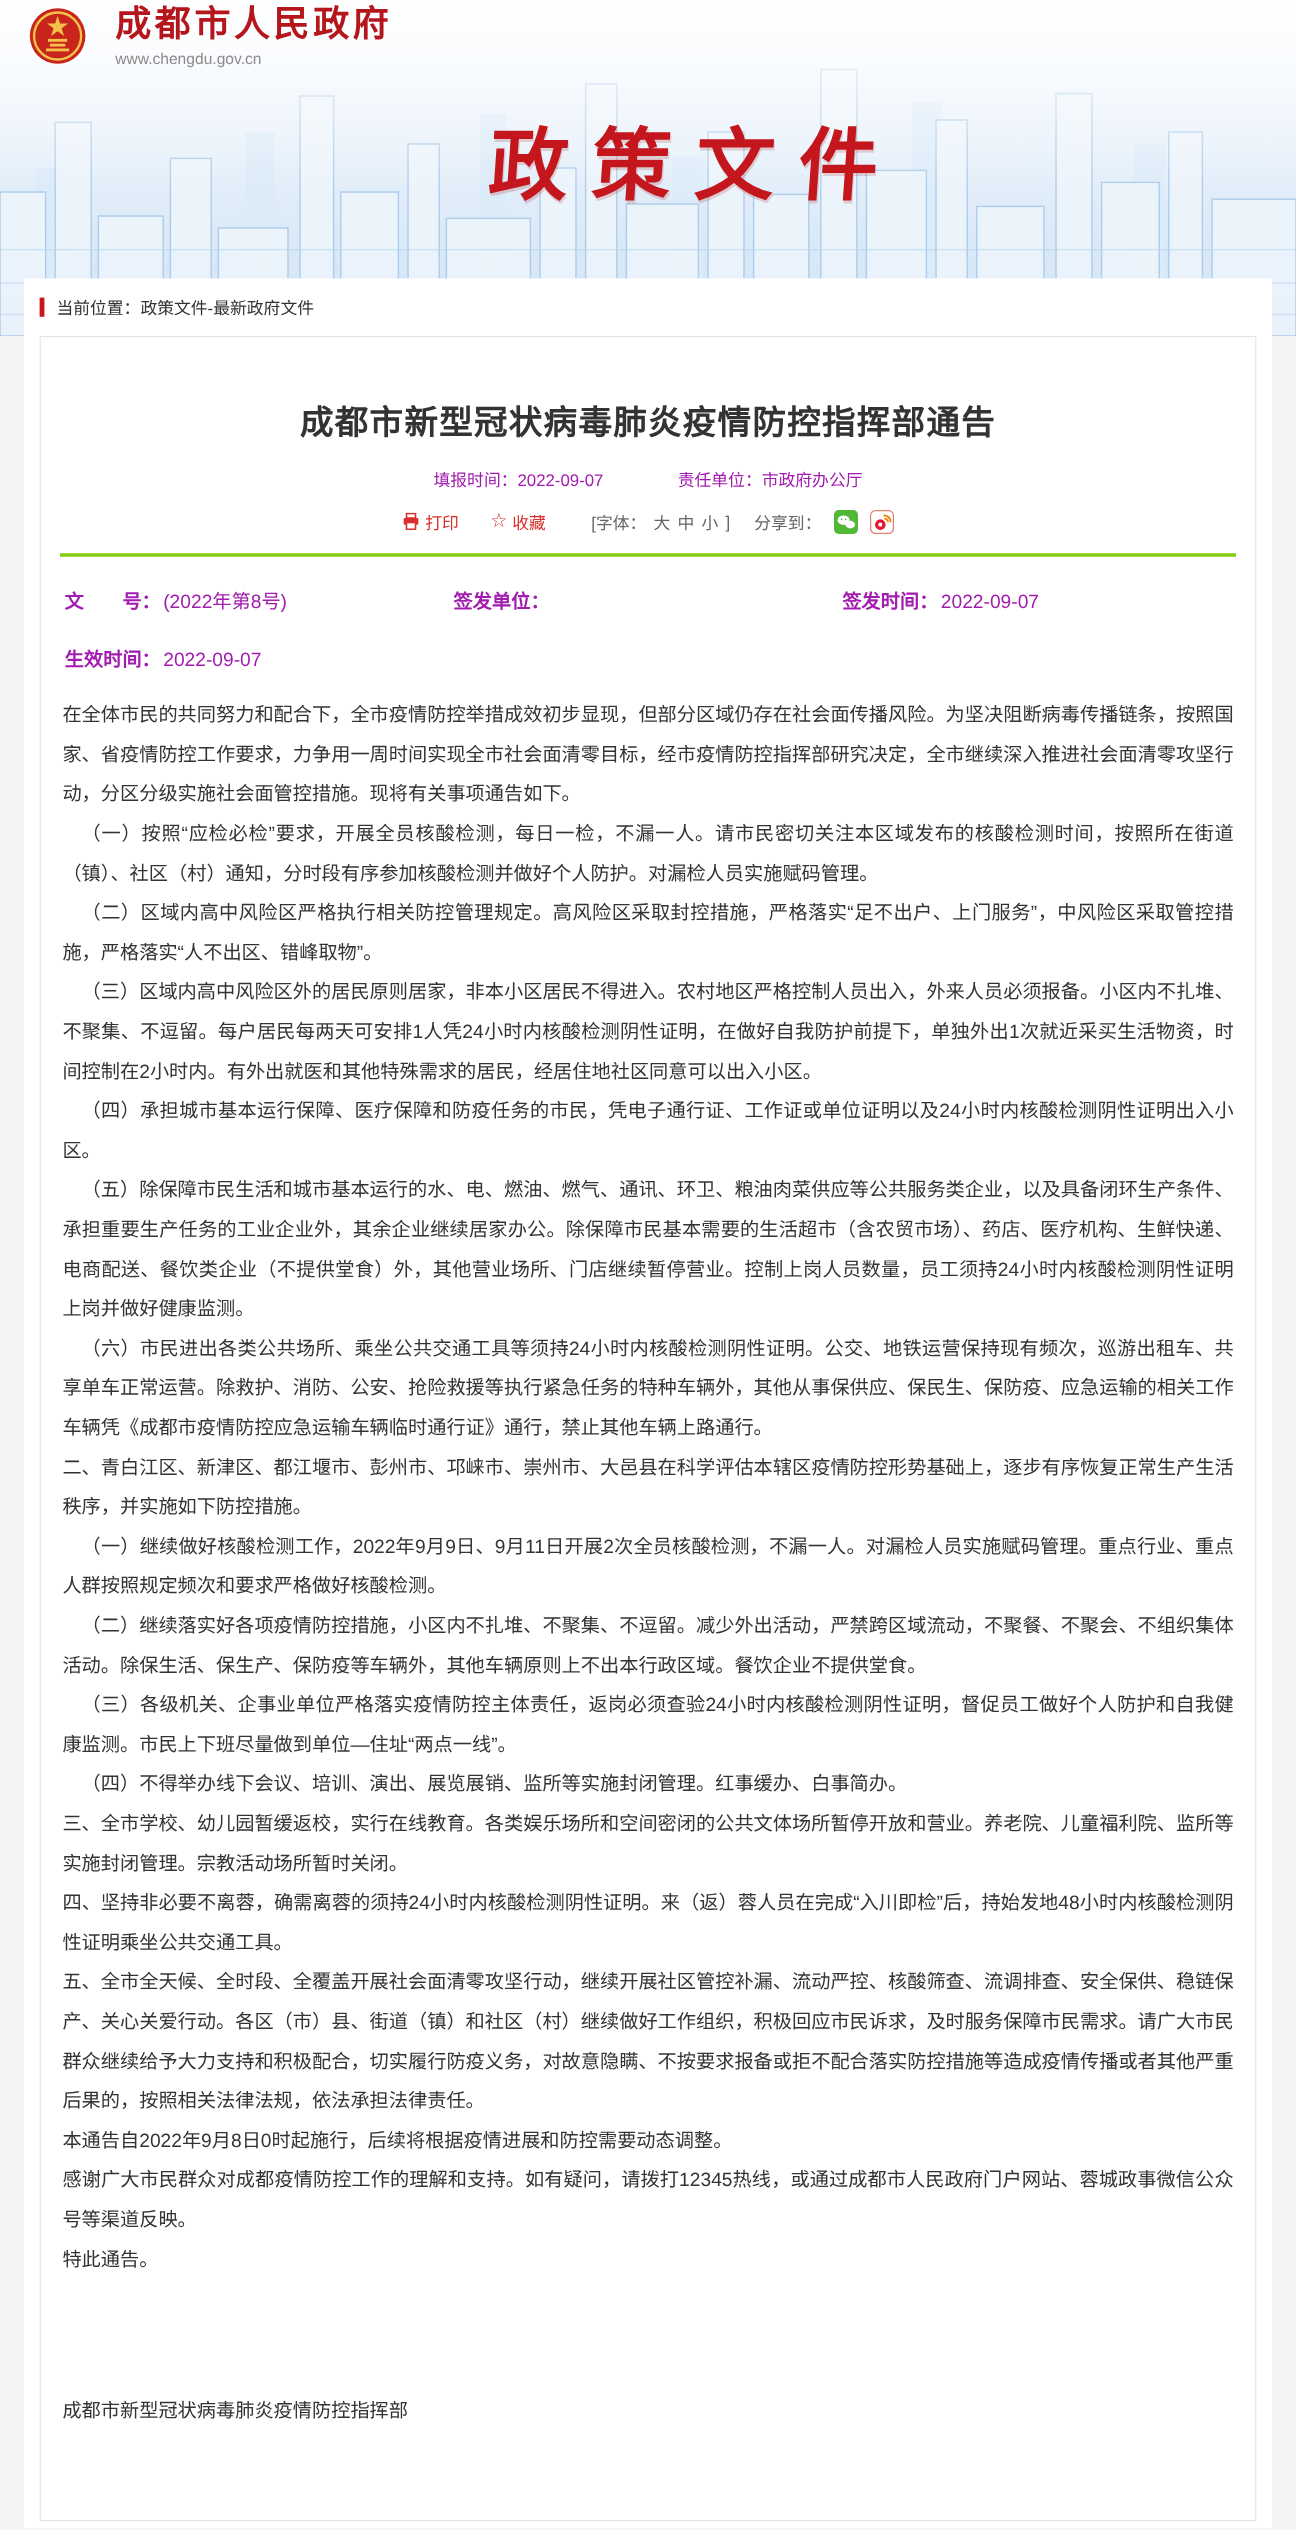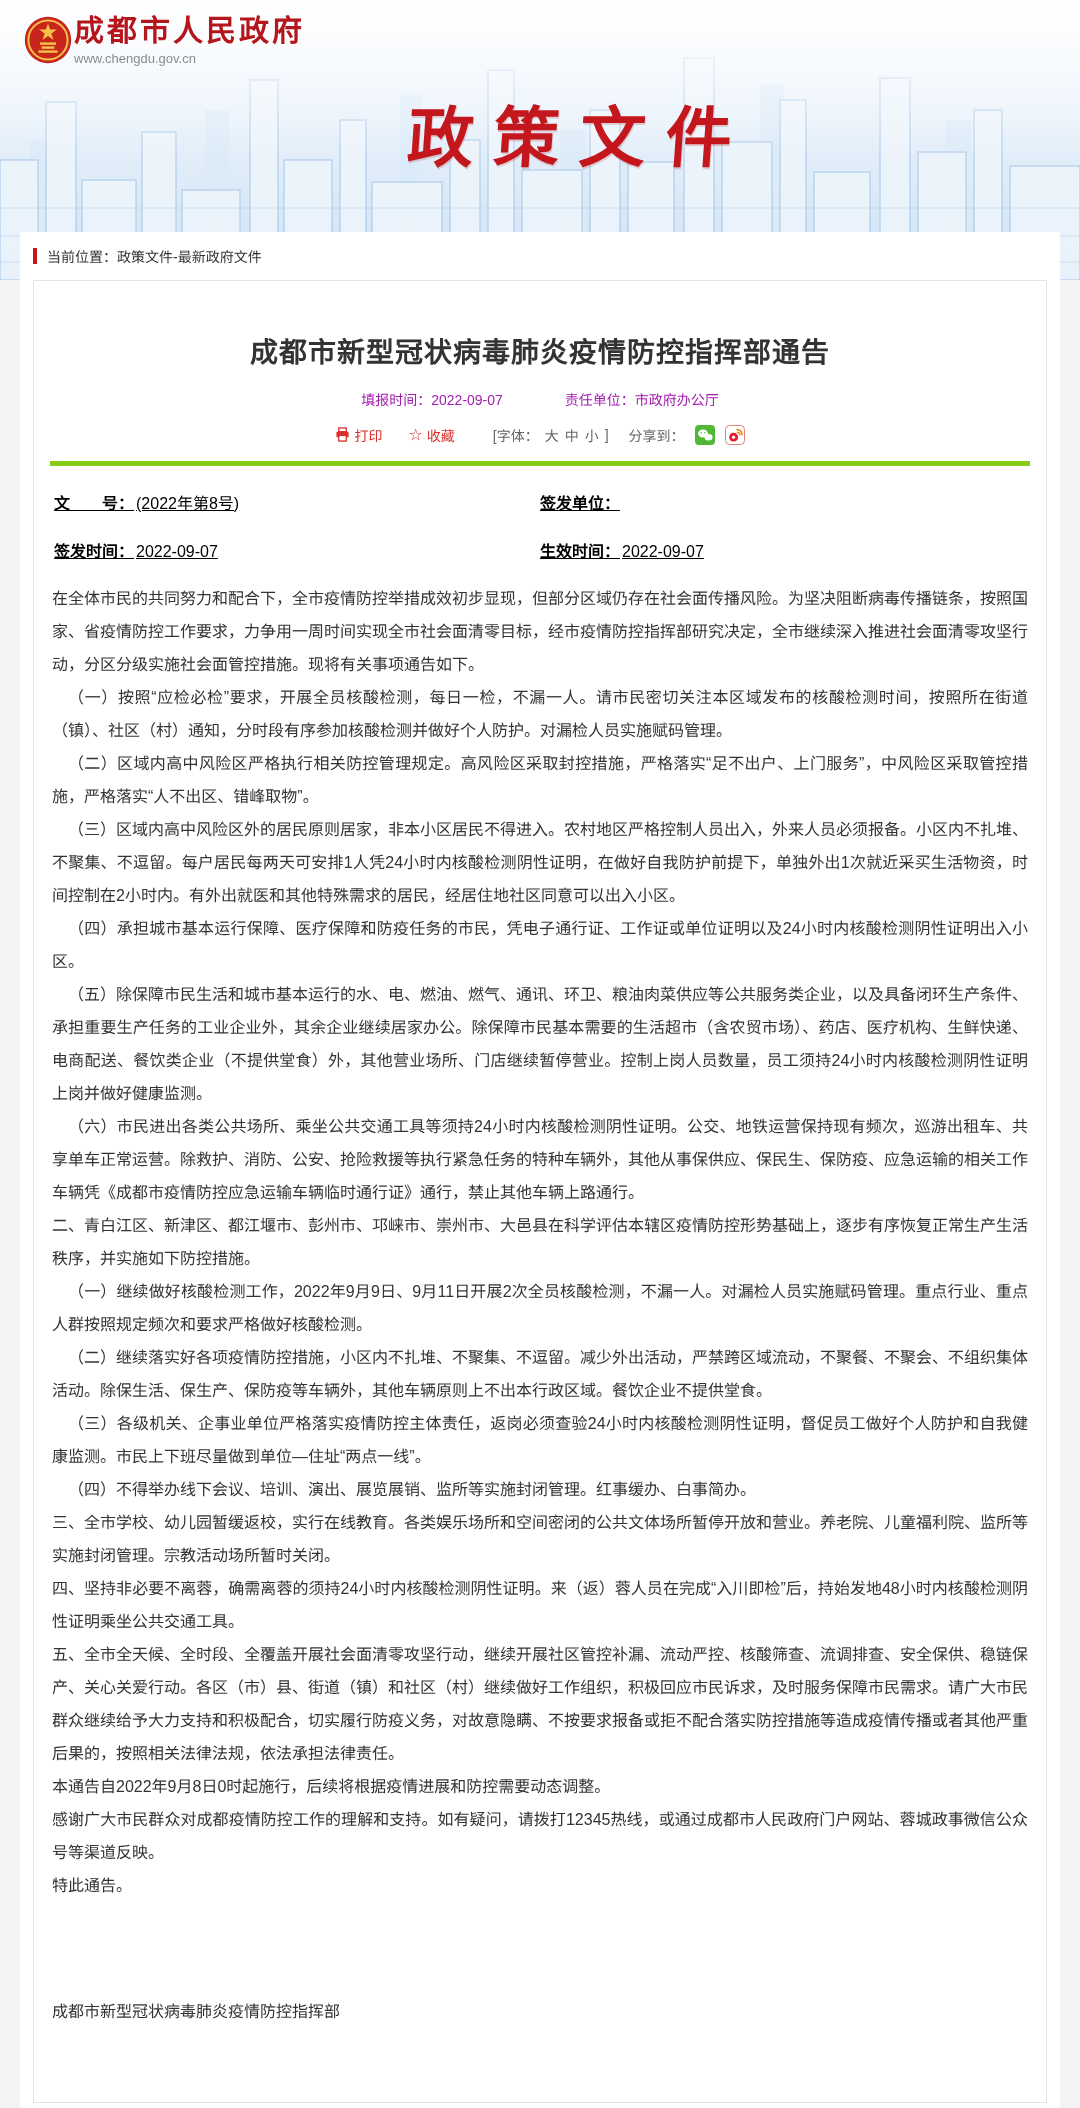--- a/index.html
+++ b/index.html
@@ -7,21 +7,21 @@
   html,body { margin:0; padding:0; }
   body { background:#f3f3f3; font-family:"Liberation Sans","DejaVu Sans",sans-serif; }
   .page { width:1080px; margin:0 auto; background:#f3f3f3; }
 
   
   .banner { position:relative; height:280px; overflow:hidden;
             background:linear-gradient(180deg,#f4f9fe 0%,#e6f0fa 45%,#cfe2f4 100%); }
   .skyline { position:absolute; left:0; bottom:0; }
   .skyfade { position:absolute; left:0; top:0; right:0; height:160px;
              background:linear-gradient(180deg,rgba(255,255,255,0.95) 0%,rgba(255,255,255,0) 100%); }
-  .brand { position:absolute; top:14px; left:24px; display:flex; align-items:center; gap:2px; }
+  .brand { position:absolute; top:4px; left:24px; display:flex; align-items:center; gap:24px; }
   .brand-text .site-name { font-family:"Liberation Serif","DejaVu Serif",serif;
              font-size:30px; font-weight:bold; color:#b5161b; letter-spacing:3px; line-height:1.1; }
   .brand-text .site-url { font-size:13px; color:#8b8b8b; margin-top:4px; }
   .banner-title { position:absolute; top:84px; left:0; width:100%; text-align:center;
              font-family:"Liberation Serif","DejaVu Serif",serif; font-weight:bold;
              font-size:66px; color:#c4161d; letter-spacing:20px;
              transform:translateX(40px) skewX(-4deg); text-shadow:1px 2px 0 rgba(160,20,20,0.18); }
 
   
   .main-wrap { position:relative; margin:-48px 20px 0; background:#fff; padding:0 13px 6px; }
@@ -31,32 +31,32 @@
   .crumb-label { color:#333; }
   .crumb-path { color:#333; cursor:pointer; }
 
   
   .card { border:1px solid #e4e4e4; background:#fff; padding:0 16px 72px; }
   .article-title { text-align:center; font-size:28px; font-weight:bold; color:#333;
                    padding-top:30px; letter-spacing:1px; }
   .meta-row { text-align:center; font-size:14px; color:#a21caf; }
   .meta-item + .meta-item { margin-left:58px; }
   .toolbar { display:flex; justify-content:center; align-items:center; gap:10px;
-             margin-top:16px; padding-bottom:16px; border-bottom:5px solid #84cc16;
+             margin-top:16px; padding-bottom:16px; border-bottom:3px solid #84cc16;
              font-size:14px; color:#666; }
   .tool-red { color:#d9302c; display:inline-flex; align-items:center; gap:4px; cursor:pointer; }
   .tool-red + .tool-red { margin-left:16px; }
   .star-glyph { font-size:16px; line-height:1; }
   .font-group { margin-left:28px; color:#666; display:inline-flex; align-items:center; gap:6px; }
   .font-size-opt { cursor:pointer; }
   .share-label { margin-left:10px; }
   .share-icon { width:20px; height:20px; display:inline-block; cursor:pointer; }
 
-  .info-grid { display:grid; grid-template-columns:1fr 1fr; row-gap:24px;
-               padding:24px 4px 8px; font-size:16px; color:#000000;text-decoration:underline; }
+  .info-grid { display:grid; grid-template-columns:1fr 1fr 1fr; row-gap:24px;
+               padding:24px 4px 8px; font-size:16px; color:#a21caf; }
   .info-label { font-weight:bold; }
   .info-value { margin-left:2px; }
 
   .body-text { margin-top:12px; font-size:16px; line-height:33px; color:#333;
                text-align:justify; padding:0 2px; }
   .body-text p { margin:0; }
   .body-text p.indent { text-indent:16px; }
 
   .signature { margin-top:92px; font-size:16px; line-height:36px; color:#333; padding:0 2px; }
   .signature p { margin:0; }

